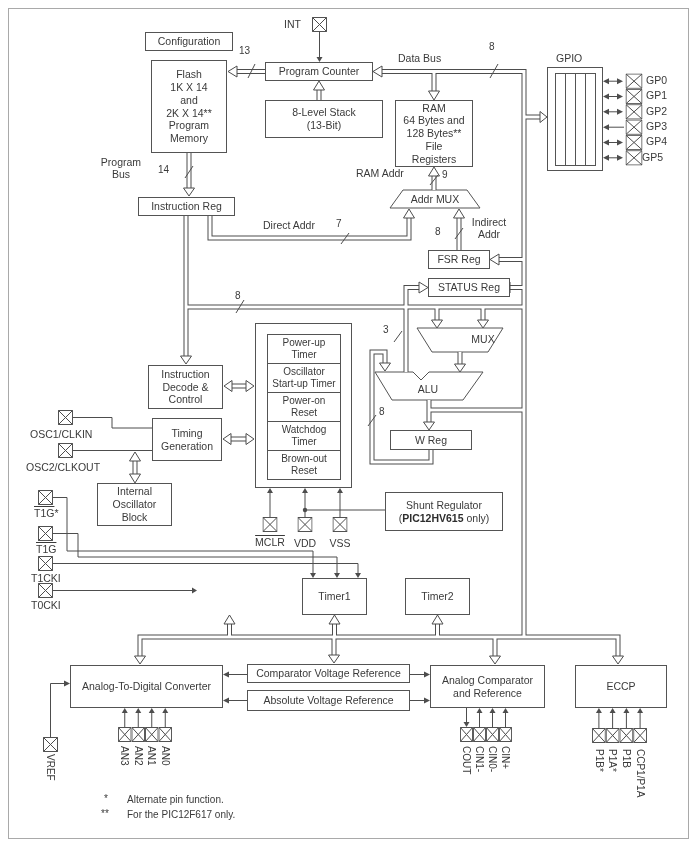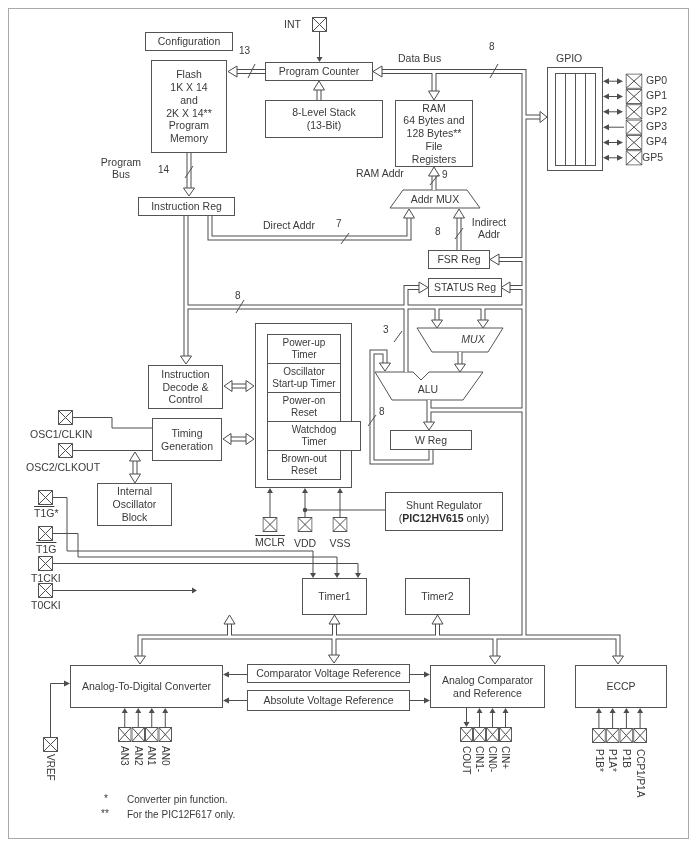--- a/index.html
+++ b/index.html
@@ -275,55 +275,55 @@
 <div class="box" style="left:265px;top:62px;width:108px;height:19px;">Program Counter</div>
 <div class="box" style="left:265px;top:100px;width:118px;height:38px;">8-Level Stack
 (13-Bit)</div>
 <div class="box" style="left:395px;top:100px;width:78px;height:67px;">RAM
 64 Bytes and
 128 Bytes**
 File
 Registers</div>
 <div class="box" style="left:138px;top:197px;width:97px;height:19px;">Instruction Reg</div>
 <div class="box" style="left:428px;top:250px;width:62px;height:19px;">FSR Reg</div>
-<div class="box" style="left:428px;top:278px;width:74px;height:19px;">STATUS Reg</div>
+<div class="box" style="left:428px;top:278px;width:82px;height:19px;">STATUS Reg</div>
 <div class="box" style="left:148px;top:365px;width:75px;height:44px;">Instruction
 Decode &amp;
 Control</div>
 <div class="box" style="left:152px;top:418px;width:70px;height:43px;">Timing
 Generation</div>
 <div class="box" style="left:97px;top:483px;width:75px;height:43px;">Internal
 Oscillator
 Block</div>
 <div class="box" style="left:255px;top:323px;width:97px;height:165px;"></div>
 <div class="box cell" style="left:267px;top:334px;width:74px;height:30px;">Power-up
 Timer</div>
 <div class="box cell" style="left:267px;top:363px;width:74px;height:30px;">Oscillator
 Start-up Timer</div>
 <div class="box cell" style="left:267px;top:392px;width:74px;height:30px;">Power-on
 Reset</div>
-<div class="box cell" style="left:267px;top:421px;width:94px;height:30px;">Watchdog
+<div class="box cell" style="left:267px;top:421px;width:74px;height:30px;">Watchdog
 Timer</div>
 <div class="box cell" style="left:267px;top:450px;width:74px;height:30px;">Brown-out
 Reset</div>
 <div class="box" style="left:390px;top:430px;width:82px;height:20px;">W Reg</div>
 <div class="box" style="left:385px;top:492px;width:118px;height:39px;">
   <span><span class="shuntline">Shunt Regulator</span><span class="shuntline"><span>(</span><b>PIC12HV615</b><span> only)</span></span></span>
 </div>
 <div class="box" style="left:302px;top:578px;width:65px;height:37px;">Timer1</div>
 <div class="box" style="left:405px;top:578px;width:65px;height:37px;">Timer2</div>
 <div class="box" style="left:70px;top:665px;width:153px;height:43px;">Analog-To-Digital Converter</div>
 <div class="box" style="left:247px;top:664px;width:163px;height:19px;">Comparator Voltage Reference</div>
 <div class="box" style="left:247px;top:690px;width:163px;height:21px;">Absolute Voltage Reference</div>
 <div class="box" style="left:575px;top:665px;width:92px;height:43px;">ECCP</div>
 <div class="box" style="left:430px;top:665px;width:115px;height:43px;">Analog Comparator
 and Reference</div>
 
 <div class="box nob" style="left:395px;top:191px;width:80px;height:16px;">Addr MUX</div>
-<div class="box nob" style="left:438px;top:331px;width:70px;height:16px;font-style:italic;">MUX</div>
+<div class="box nob" style="left:448px;top:331px;width:70px;height:16px;">MUX</div>
 <div class="box nob" style="left:405px;top:382px;width:46px;height:15px;">ALU</div>
 
 <div class="lbl" style="left:284px;top:18px;">INT</div>
 <div class="lbl" style="left:398px;top:52px;">Data Bus</div>
 <div class="lbl num" style="left:489px;top:41px;">8</div>
 <div class="lbl num" style="left:239px;top:45px;">13</div>
 <div class="lbl" style="left:556px;top:52px;">GPIO</div>
 <div class="lbl ctr" style="left:98px;top:156px;width:46px;">Program
 Bus</div>
 <div class="lbl num" style="left:158px;top:164px;">14</div>
@@ -361,17 +361,17 @@
 <div class="vlbl" style="left:472px;top:746px;">COUT</div>
 <div class="vlbl" style="left:485px;top:746px;">CIN1-</div>
 <div class="vlbl" style="left:498px;top:746px;">CIN0-</div>
 <div class="vlbl" style="left:511px;top:746px;">CIN+</div>
 <div class="vlbl" style="left:604.5px;top:749px;">P1B*</div>
 <div class="vlbl" style="left:618px;top:749px;">P1A*</div>
 <div class="vlbl" style="left:632px;top:749px;">P1B</div>
 <div class="vlbl" style="left:645.5px;top:749px;">CCP1/P1A</div>
 
 <div class="lbl num" style="left:104px;top:793px;">*</div>
-<div class="lbl num" style="left:127px;top:794px;">Converter pin function.</div>
+<div class="lbl num" style="left:127px;top:794px;">Alternate pin function.</div>
 <div class="lbl num" style="left:101px;top:808px;">**</div>
 <div class="lbl num" style="left:127px;top:809px;">For the PIC12F617 only.</div>
 
 </div>
 
 </body></html>

